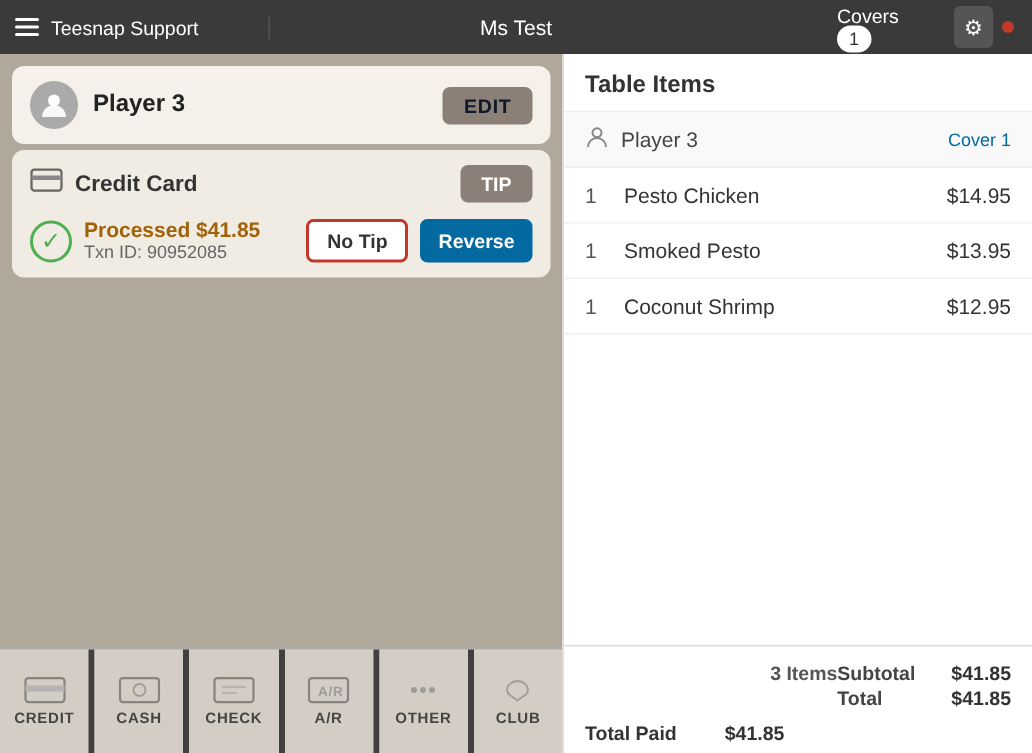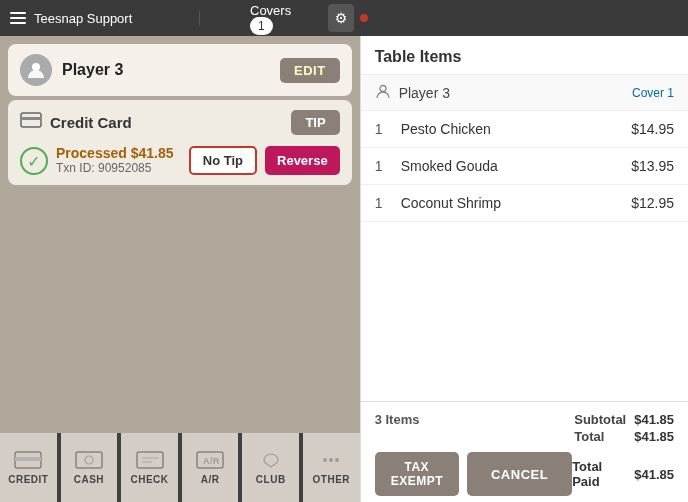--- a/index.html
+++ b/index.html
@@ -17,21 +17,21 @@
       display: flex;
       align-items: center;
       height: 36px;
       background: #3a3a3a;
       color: #fff;
       font-size: 13px;
     }
     .top-bar-left {
       display: flex;
       align-items: center;
-      width: 200px;
+      width: 180px;
       padding: 0 10px;
       gap: 8px;
       border-right: 1px solid #555;
     }
     .top-bar-center {
       flex: 1;
       text-align: center;
       font-size: 14px;
       font-weight: 500;
     }
@@ -123,21 +123,21 @@
       color: #fff;
       font-size: 16px;
     }
     .player-name {
       font-size: 16px;
       font-weight: 600;
       color: #222;
     }
     .edit-btn {
       background: #8a8078;
-      color: #fef9c3;
+      color: #0f172a;
       border: none;
       border-radius: 5px;
       padding: 5px 14px;
       font-size: 13px;
       font-weight: 600;
       cursor: pointer;
       letter-spacing: 0.5px;
     }
 
     
@@ -224,21 +224,21 @@
       background: #fff;
       color: #333;
       border: 2px solid #c0392b;
       border-radius: 5px;
       padding: 5px 12px;
       font-size: 13px;
       font-weight: 600;
       cursor: pointer;
     }
     .reverse-btn {
-      background: #be185d;
+      background: #0369a1;
       color: #fff;
       border: none;
       border-radius: 5px;
       padding: 5px 12px;
       font-size: 13px;
       font-weight: 600;
       cursor: pointer;
     }
 
     
@@ -342,36 +342,37 @@
     }
 
     
     .right-footer {
       border-top: 1px solid #ddd;
       padding: 10px 14px 6px 14px;
     }
     .footer-summary {
       display: flex;
       align-items: flex-start;
-      justify-content: space-between;
+      justify-content: flex-end;
       margin-bottom: 8px;
     }
     .footer-items-count {
       font-size: 13px;
       color: #555;
       font-weight: 600;
     }
     .footer-totals {
       display: flex;
       flex-direction: column;
       align-items: flex-start;
       gap: 2px;
     }
     .footer-total-row {
       display: flex;
+      gap: 16px;
       font-size: 13px;
       color: #444;
     }
     .footer-total-label {
       font-weight: 600;
       min-width: 60px;
     }
     .footer-total-value {
       font-weight: 600;
       color: #333;
@@ -426,20 +427,21 @@
 
 <div class="top-bar">
   <div class="top-bar-left">
     <div class="hamburger-icon">
       <span></span>
         <span></span>
         <span></span>
     </div>
     <span>Teesnap Support</span>
   </div>
+  <div class="top-bar-center">Ms Test</div>
   <div class="top-bar-right">
     <span style="font-size:13px;margin-left:38px;">
       <span>Covers</span>
       &nbsp;
       <span class="covers-badge">1</span>
     </span>
     <button class="settings-icon-btn">
       <span>⚙</span>
     </button>
     <div class="red-dot"></div>
@@ -519,31 +521,31 @@
       </button>
       <button class="pay-btn">
         <svg width="28" height="20" viewBox="0 0 28 20" fill="none">
             <rect x="1" y="2" width="26" height="16" rx="2" stroke="#666" stroke-width="1.5"></rect>
             <text x="7" y="14" font-size="9" fill="#888" font-family="Arial">A/R</text>
           </svg>
         <span>A/R</span>
       </button>
       <button class="pay-btn">
         <svg width="28" height="20" viewBox="0 0 28 20" fill="none">
-            <path d="M14 4 C10 4 7 7 7 10 C7 13 10 14 14 17 C18 14 21 13 21 10 C21 7 18 4 14 4Z" stroke="#888" stroke-width="1.2" fill="none"></path>
-          </svg>
-        <span>CLUB</span>
-      </button>
-      <button class="pay-btn">
-        <svg width="28" height="20" viewBox="0 0 28 20" fill="none">
             <circle cx="8" cy="10" r="2" fill="#888"></circle>
             <circle cx="14" cy="10" r="2" fill="#888"></circle>
             <circle cx="20" cy="10" r="2" fill="#888"></circle>
           </svg>
         <span>OTHER</span>
+      </button>
+      <button class="pay-btn">
+        <svg width="28" height="20" viewBox="0 0 28 20" fill="none">
+            <path d="M14 4 C10 4 7 7 7 10 C7 13 10 14 14 17 C18 14 21 13 21 10 C21 7 18 4 14 4Z" stroke="#888" stroke-width="1.2" fill="none"></path>
+          </svg>
+        <span>CLUB</span>
       </button>
     </div>
   </div>
 
   <div class="right-panel">
     <div class="table-items-header">Table Items</div>
 
     <div class="right-player-row">
       <div class="right-player-info">
         <span class="right-player-avatar">
@@ -558,21 +560,21 @@
     </div>
 
     <div class="order-items">
       <div class="order-item">
         <span class="order-item-qty">1</span>
         <span class="order-item-name">Pesto Chicken</span>
         <span class="order-item-price">$14.95</span>
       </div>
       <div class="order-item">
         <span class="order-item-qty">1</span>
-        <span class="order-item-name">Smoked Gouda</span>
+        <span class="order-item-name">Smoked Pesto</span>
         <span class="order-item-price">$13.95</span>
       </div>
       <div class="order-item">
         <span class="order-item-qty">1</span>
         <span class="order-item-name">Coconut Shrimp</span>
         <span class="order-item-price">$12.95</span>
       </div>
     </div>
 
     <div class="right-footer">
@@ -583,24 +585,20 @@
             <span class="footer-total-label">Subtotal</span>
             <span class="footer-total-value">$41.85</span>
           </div>
           <div class="footer-total-row">
             <span class="footer-total-label">Total</span>
             <span class="footer-total-value">$41.85</span>
           </div>
         </div>
       </div>
       <div class="footer-bottom-row">
-        <div style="display:flex;gap:8px;">
-          <button class="tax-exempt-btn">TAX EXEMPT</button>
-          <button class="cancel-btn">CANCEL</button>
-        </div>
         <div class="footer-right-section">
           <div style="display:flex;gap:16px;align-items:center;">
             <span class="footer-paid-label">Total Paid</span>
             <span class="footer-paid-value">$41.85</span>
           </div>
         </div>
       </div>
     </div>
   </div>
 

